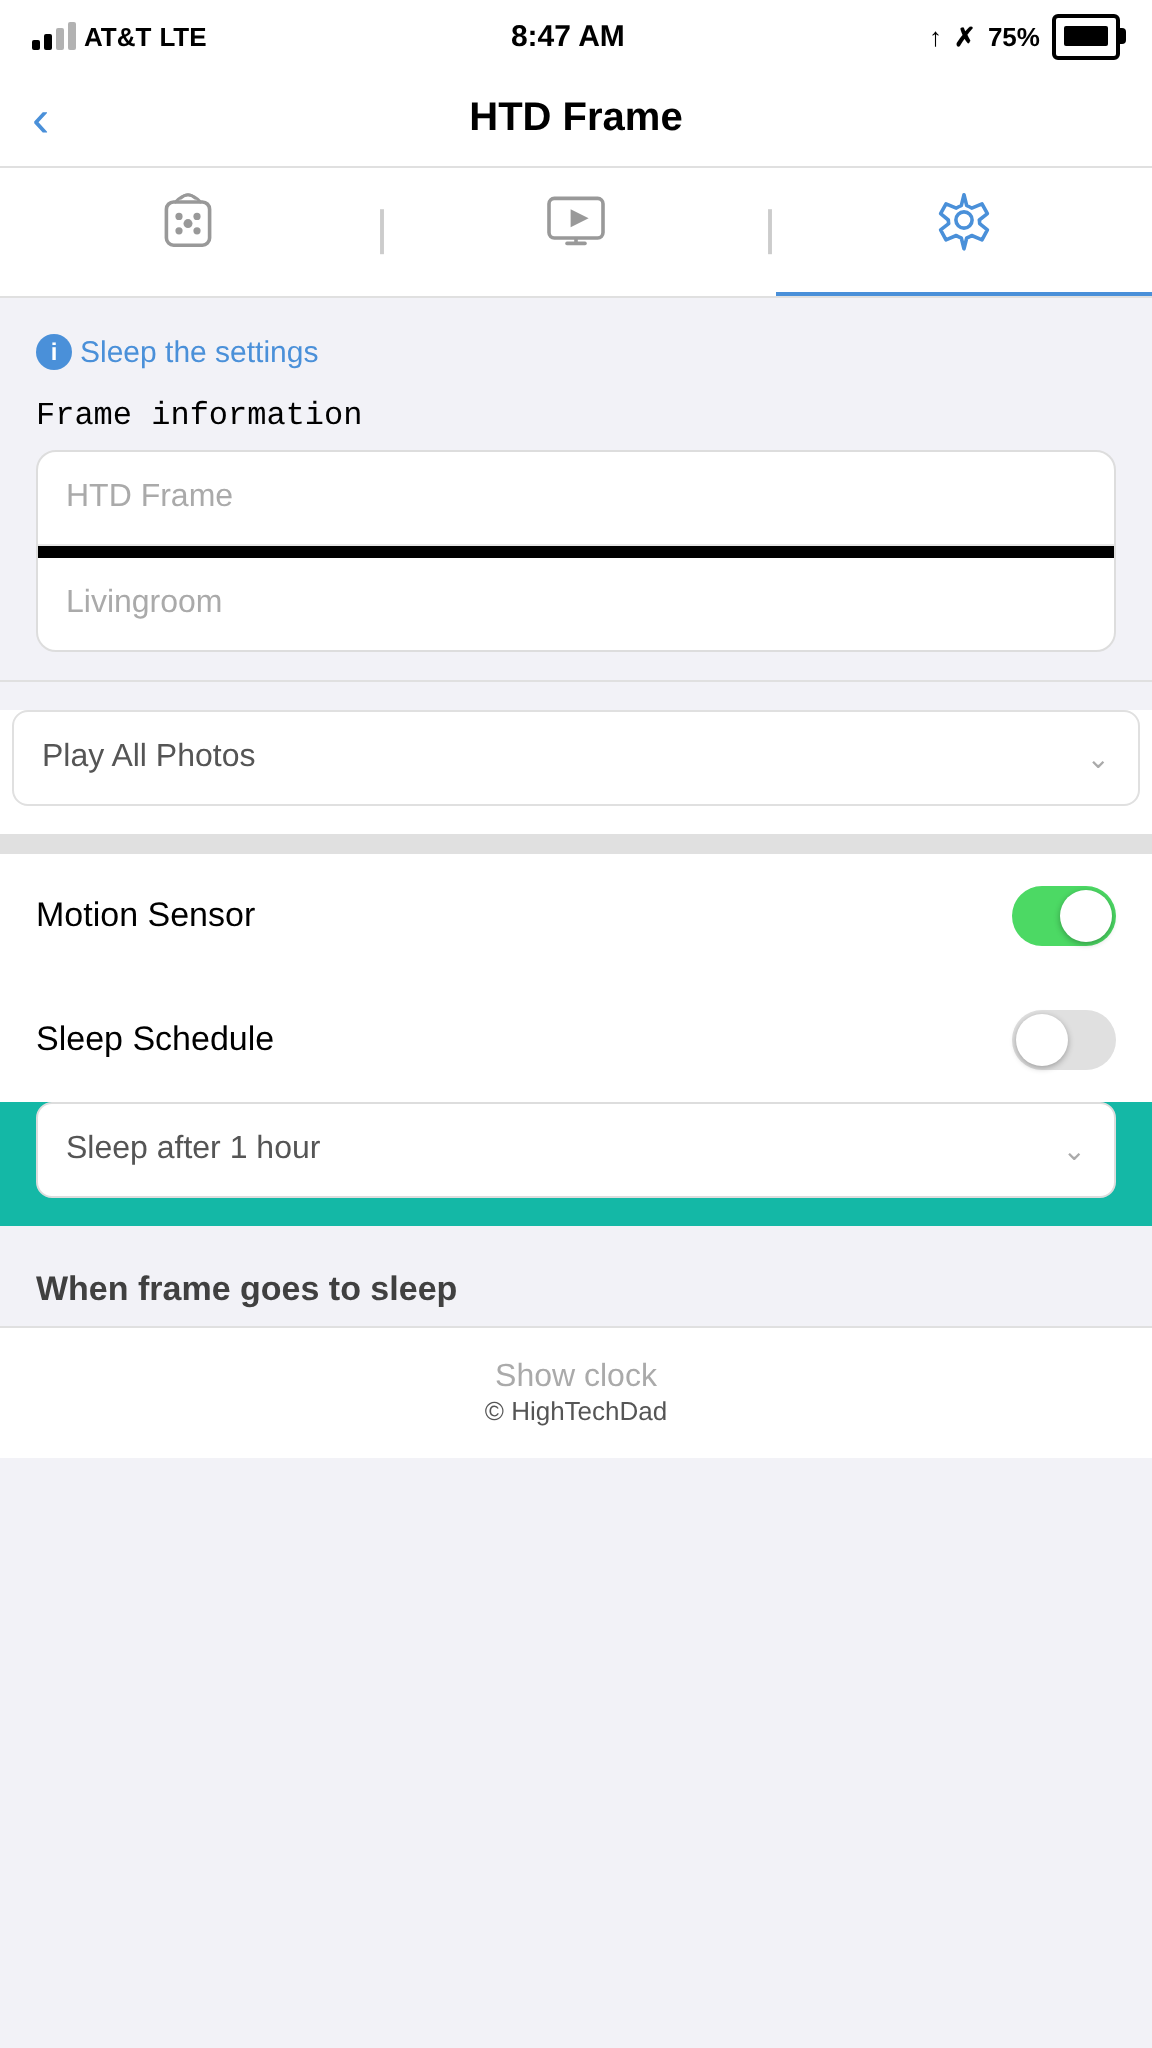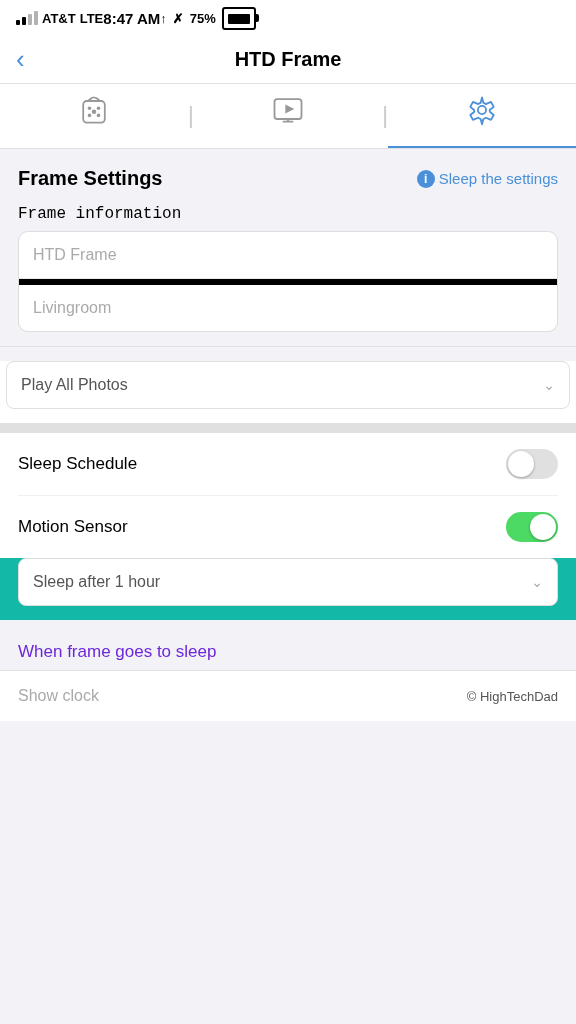--- a/index.html
+++ b/index.html
@@ -9,21 +9,21 @@
       background: #f2f2f7;
       width: 576px;
       min-height: 1024px;
       overflow-x: hidden;
     }
 
     
     .status-bar {
       background: #fff;
       display: flex;
-      justify-content: flex-start;
+      justify-content: space-between;
       align-items: center;
       padding: 4px 16px;
       height: 36px;
       font-size: 13px;
       font-weight: 600;
     }
     .status-left { display: flex; align-items: center; gap: 4px; }
     .status-center { font-size: 15px; font-weight: 700; }
     .status-right { display: flex; align-items: center; gap: 6px; font-size: 13px; }
 
@@ -222,20 +222,21 @@
     .toggle-switch.off .toggle-knob { left: 2px; }
     .toggle-switch.on .toggle-knob { left: 24px; }
     .show-clock-row {
       background: #fff;
       display: flex;
       align-items: center;
       justify-content: space-between;
       padding: 16px 18px;
       border-top: 1px solid #e0e0e0;
       margin-top: 8px;
+      flex-direction: column;
     }
     .show-clock-label {
       font-size: 16px;
       color: #aaa;
     }
     .watermark {
       font-size: 13px;
       color: #555;
     }
 
@@ -312,21 +313,20 @@
     <span class="tab-icon">
       <svg class="icon-svg" viewBox="0 0 40 40" fill="none" xmlns="http://www.w3.org/2000/svg">
         <circle cx="20" cy="20" r="4.5" stroke="#4a90d9" stroke-width="2" fill="none"></circle>
         <path d="M20 6 L21.5 12 Q23 12.5 24.3 13.4 L30 11 L33 16.5 L28.5 20 Q28.7 21 28.7 22 L33 25.5 L30 31 L24.3 28.6 Q23 29.5 21.5 30 L20 36 L18.5 30 Q17 29.5 15.7 28.6 L10 31 L7 25.5 L11.5 22 Q11.3 21 11.3 20 L7 16.5 L10 11 L15.7 13.4 Q17 12.5 18.5 12 Z" stroke="#4a90d9" stroke-width="2" fill="none" stroke-linejoin="round"></path>
       </svg>
     </span>
   </div>
 </div>
 
 <div class="section-header">
-  <span class="section-title">Frame Settings</span>
   <div class="about-link">
     <div class="info-icon">i</div>
     <span>Sleep the settings</span>
   </div>
 </div>
 
 <div style="background:#f2f2f7; padding: 0 0 0 0;">
   <div style="padding: 4px 18px 8px; background: #f2f2f7;">
     <span style="font-size:16px; color:#000; font-weight:500;font-family:Liberation Mono, monospace;">Frame information</span>
   </div>
@@ -348,43 +348,43 @@
     <div class="dropdown">
       <span class="dropdown-label">Play All Photos</span>
       <span class="dropdown-chevron">⌄</span>
     </div>
   </div>
 </div>
 
 <div style="height:10px; background:#e0e0e0;"></div>
 
 <div class="toggle-section">
+  <div class="toggle-row" style="border-bottom:none;">
+    <span class="toggle-label">Motion Sensor</span>
+    <div class="toggle-switch on">
+      <div class="toggle-knob"></div>
+    </div>
+  </div>
   <div class="toggle-row">
     <span class="toggle-label">Sleep Schedule</span>
     <div class="toggle-switch off">
       <div class="toggle-knob"></div>
     </div>
   </div>
-  <div class="toggle-row" style="border-bottom:none;">
-    <span class="toggle-label">Motion Sensor</span>
-    <div class="toggle-switch on">
-      <div class="toggle-knob"></div>
-    </div>
-  </div>
 </div>
 
 <div style="background:#14b8a6; padding: 0 18px 14px;">
   <div class="dropdown" style="border:1px solid #ddd; border-radius:8px;">
     <span class="dropdown-label">Sleep after 1 hour</span>
     <span class="dropdown-chevron">⌄</span>
   </div>
 </div>
 
 <div style="height:14px; background:#f2f2f7;"></div>
 
 <div style="background:#f2f2f7; padding: 8px 18px 0;">
-  <span style="font-size:17px; font-weight:400; color:#6d28d9;">When frame goes to sleep</span>
+  <span style="font-size:17px; font-weight:700; color:#404040;">When frame goes to sleep</span>
 </div>
 
 <div class="show-clock-row">
   <span class="show-clock-label">Show clock</span>
   <span class="watermark">© HighTechDad</span>
 </div>
 
 </body></html>

